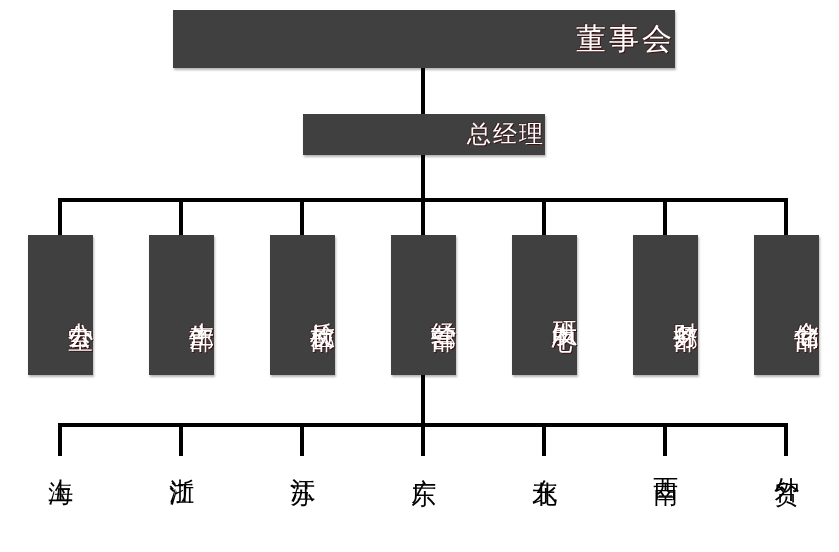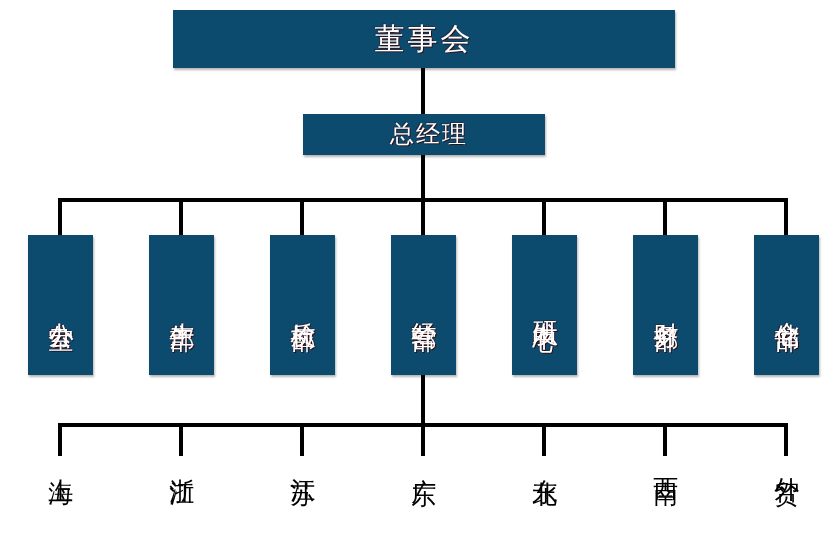--- a/index.html
+++ b/index.html
@@ -16,27 +16,27 @@
   #chart {
     position: relative;
     width: 839px;
     height: 552px;
     background: #ffffff;
   }
 
   
   .node {
     position: absolute;
-    background: #0c4a6e;
+    background: #404040;
     color: #ffffff;
     box-sizing: border-box;
     box-shadow: 1px 2px 2px rgba(120,120,120,0.55);
     display: flex;
     align-items: center;
-    justify-content: center;
+    justify-content: flex-end;
     text-align: center;
   }
   .node .label {
     color: #ffffff;
     text-shadow: 1px 1px 0 rgba(60,0,0,0.75), -1px -1px 0 rgba(60,0,0,0.35);
     line-height: 1.04;
     letter-spacing: 1px;
   }
 
   

